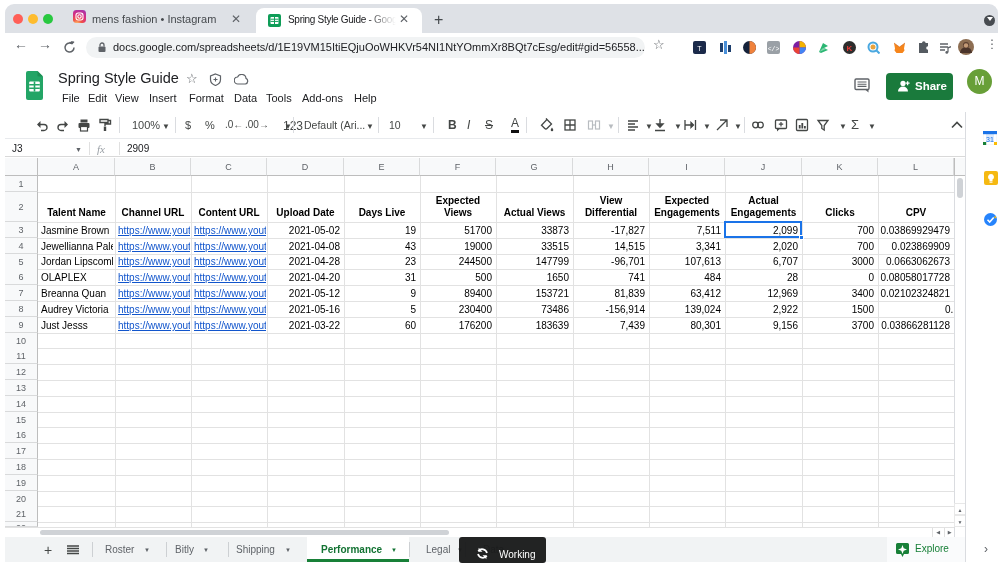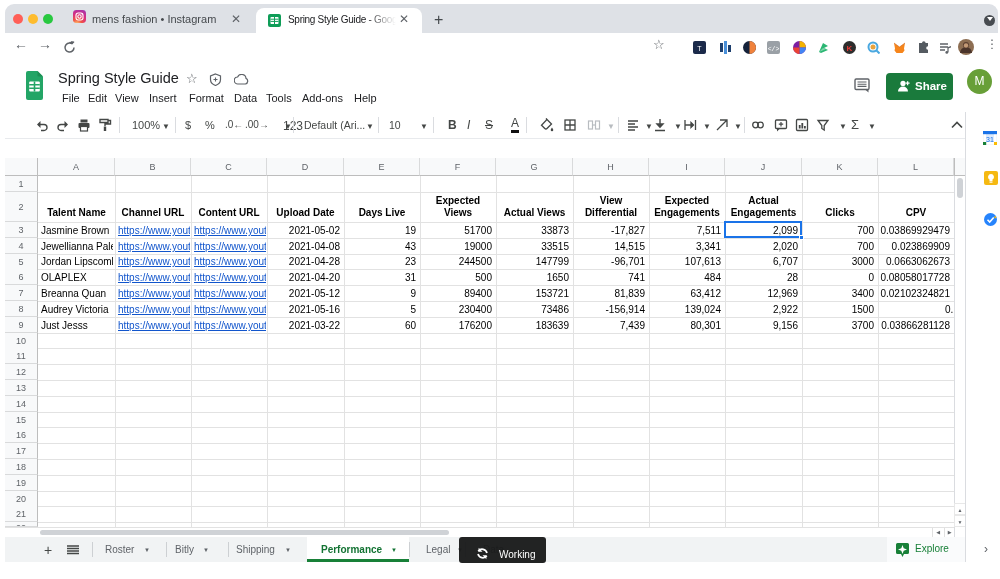--- a/index.html
+++ b/index.html
@@ -69,20 +69,27 @@
       <div style="position:absolute;left:981.5px;top:13.2px;width:0;height:0;border-left:3px solid transparent;border-right:3px solid transparent;border-top:4px solid #fff"></div>
     </div>
     <div class="addr">
       <div class="navic" style="left:9px">←</div>
       <div class="navic" style="left:33px">→</div>
       <svg style="position:absolute;left:58px;top:8px" width="13" height="13" viewBox="0 0 13 13">
         <path d="M11 6.5A4.5 4.5 0 1 1 8.2 2.4" fill="none" stroke="#5f6368" stroke-width="1.5"></path>
         <path d="M7.8 0.2v4h4z" fill="#5f6368" transform="rotate(-50 8.8 2.2) translate(0,-1.2)"></path>
         <path d="M8 0l3.5 1-2.4 2.6z" fill="#5f6368"></path>
       </svg>
+      <div class="omni">
+        <svg style="position:absolute;left:11px;top:5px" width="10" height="11" viewBox="0 0 10 11">
+          <rect x="1.5" y="4.5" width="7" height="5.5" rx="1" fill="#5f6368"></rect>
+          <path d="M3 4.5V3a2 2 0 0 1 4 0v1.5" fill="none" stroke="#5f6368" stroke-width="1.3"></path>
+        </svg>
+<span style="position:absolute;left:27px">docs.google.com/spreadsheets/d/1E19VM15ItiEQjuOoWHKVr54NI1NtYOmmXr8BQt7cEsg/edit#gid=56558...</span>
+</div>
       <svg style="position:absolute;left:688px;top:8px" width="13" height="13" viewBox="0 0 13 13">
         <rect width="13" height="13" rx="2" fill="#1b2a4a"></rect>
         <text x="6.5" y="9.5" font-size="7" fill="#fff" text-anchor="middle" font-family="Liberation Sans">T</text>
       </svg>
       <svg style="position:absolute;left:714px;top:8px" width="13" height="13" viewBox="0 0 13 13">
         <rect x="1" y="2" width="3" height="9" fill="#1d3f6e"></rect>
         <rect x="5" y="0" width="3" height="13" fill="#4a90d9"></rect>
         <rect x="9" y="4" width="3" height="7" fill="#1d3f6e"></rect>
       </svg>
       <svg style="position:absolute;left:738px;top:8px" width="13" height="13" viewBox="0 0 13 13">
@@ -264,20 +271,28 @@
       </svg>
       <svg style="position:absolute;left:811.0px;top:6px" width="14" height="14" viewBox="0 0 14 14">
         <path d="M2 2.5h10L8.2 7.5v4.5l-2.4-1.5V7.5z" fill="none" stroke="#444746" stroke-width="1.3"></path>
       </svg>
       <div style="position:absolute;left:834px;top:10px;color:#444746;font-size:8px">▼</div>
       <div style="position:absolute;left:846px;top:5px;font-size:13px;color:#444746">Σ</div>
       <div style="position:absolute;left:863px;top:10px;color:#444746;font-size:8px">▼</div>
       <svg style="position:absolute;left:946px;top:9px" width="12" height="8" viewBox="0 0 12 8">
         <path d="M1 6.5L6 1.5 11 6.5" fill="none" stroke="#444746" stroke-width="1.6"></path>
       </svg>
+    </div>
+    <div class="fbar">
+      <span style="position:absolute;left:7px;top:3px">J3</span>
+      <div style="position:absolute;left:70px;top:6px;color:#5f6368;font-size:7px">▼</div>
+      <div style="position:absolute;left:84px;top:2px;width:1px;height:13px;background:#e0e0e0"></div>
+      <span style="position:absolute;left:92px;top:3px;font-style:italic;color:#9aa0a6;font-family:'Liberation Serif',serif;font-size:11px">fx</span>
+      <div style="position:absolute;left:114px;top:2px;width:1px;height:13px;background:#e0e0e0"></div>
+      <span style="position:absolute;left:122px;top:3px">2909</span>
     </div>
     <div class="grid">
       <div class="rh" style="left:0px;top:0px;width:33px;height:18px;border-bottom:1px solid #bdbdbd"></div>
       <div class="ch" style="left:33px;top:0px;width:77px;height:18px;line-height:18px">A</div>
       <div class="ch" style="left:110px;top:0px;width:76px;height:18px;line-height:18px">B</div>
       <div class="ch" style="left:186px;top:0px;width:76px;height:18px;line-height:18px">C</div>
       <div class="ch" style="left:262px;top:0px;width:77px;height:18px;line-height:18px">D</div>
       <div class="ch" style="left:339px;top:0px;width:76px;height:18px;line-height:18px">E</div>
       <div class="ch" style="left:415px;top:0px;width:76px;height:18px;line-height:18px">F</div>
       <div class="ch" style="left:491px;top:0px;width:77px;height:18px;line-height:18px">G</div>

